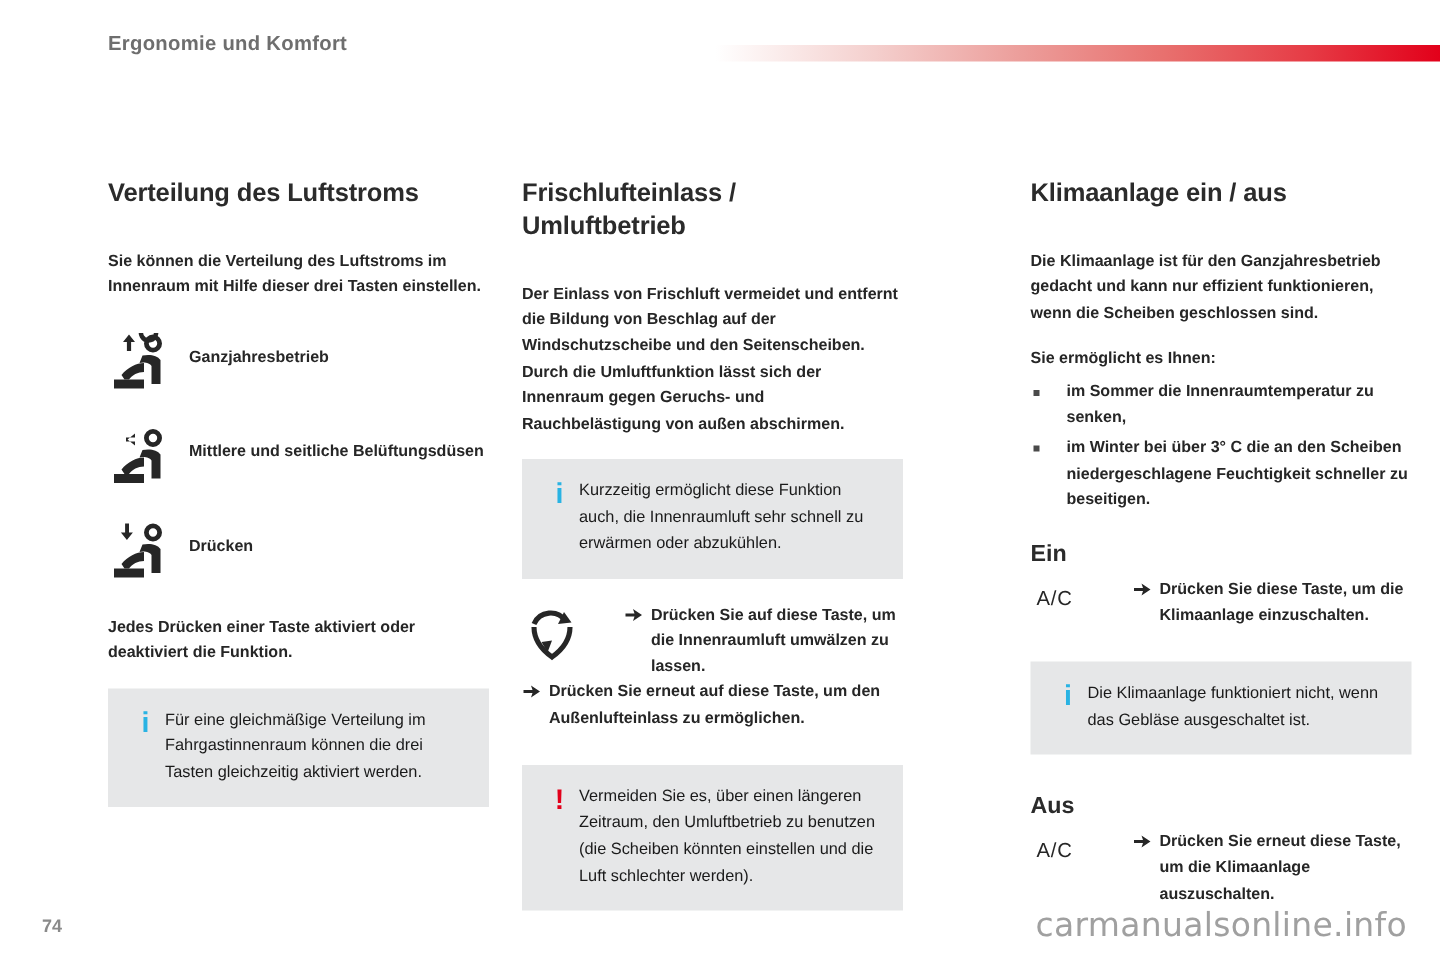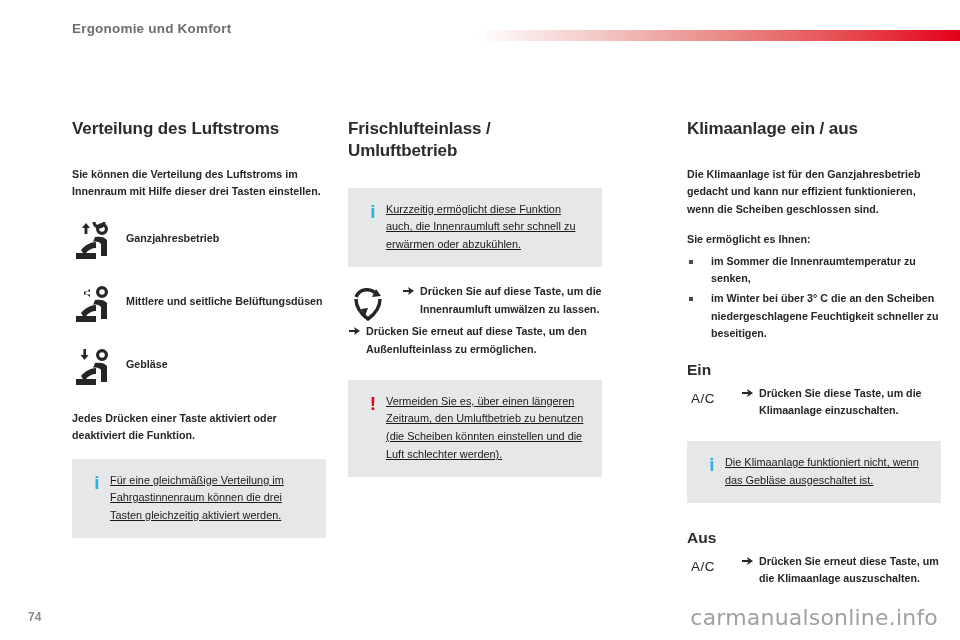--- a/index.html
+++ b/index.html
@@ -144,28 +144,28 @@
     padding-top: 1px;
     text-align: center;
   }
   .note-box .note-mark.info { color: #29b3e3; }
   .note-box .note-mark.warn { color: #e2001a; }
   .note-box .note-text {
     font-size: 10.9px;
     line-height: 1.62;
     color: #1a1a1a;
     font-weight: normal;
-    text-decoration: underline;
   }
 
   
   .press-row {
     display: flex;
     align-items: flex-start;
     margin-top: 16px;
+    gap: 14px;
   }
   .press-row .press-glyph {
     flex: 0 0 54px;
     padding-top: 2px;
   }
   .press-row .press-glyph svg { display: block; }
   .press-row .press-glyph .ac-label {
     display: block;
     font-size: 13.5px;
     font-weight: normal;
@@ -265,33 +265,34 @@
         <svg width="50" height="40" viewBox="0 0 50 40">
           <g fill="#262626">
             <path d="M14 1 v6 h2.6 l-4 5 -4 -5 h2.8 v-6 z"></path>
             <circle cx="30" cy="7" r="4.4" fill="none" stroke="#262626" stroke-width="3.2"></circle>
             <path d="M23 15 c5 -1 10 0 12 3 l0 16 -6 0 0 -12 c-1 -2 -5 -3 -8 -2 z"></path>
             <path d="M9 28 c4 -5 10 -8 15 -8 l0 6 c-4 0 -8 2 -10 5 l-3 0 z"></path>
             <path d="M4 31 l20 0 0 6 -20 0 z"></path>
           </g>
         </svg>
       </span>
-      <span class="label">Gebläse</span>
+      <span class="label">Drücken</span>
     </div>
 
     <p class="body" style="margin-top:14px;">Jedes Drücken einer Taste aktiviert oder deaktiviert die Funktion.</p>
 
     <div class="note-box">
       <span class="note-mark info">i</span>
       <span class="note-text">Für eine gleichmäßige Verteilung im Fahrgastinnenraum können die drei Tasten gleichzeitig aktiviert werden.</span>
     </div>
   </div>
 
   <div class="col col-2">
     <h2 class="col-title">Frischlufteinlass / Umluftbetrieb</h2>
+    <p class="body">Der Einlass von Frischluft vermeidet und entfernt die Bildung von Beschlag auf der Windschutzscheibe und den Seitenscheiben. Durch die Umluftfunktion lässt sich der Innenraum gegen Geruchs- und Rauchbelästigung von außen abschirmen.</p>
 
     <div class="note-box">
       <span class="note-mark info">i</span>
       <span class="note-text">Kurzzeitig ermöglicht diese Funktion auch, die Innenraumluft sehr schnell zu erwärmen oder abzukühlen.</span>
     </div>
 
     <div class="press-row">
       <span class="press-glyph">
         <svg width="42" height="38" viewBox="0 0 42 38">
           <g fill="none" stroke="#262626" stroke-width="3.4">

